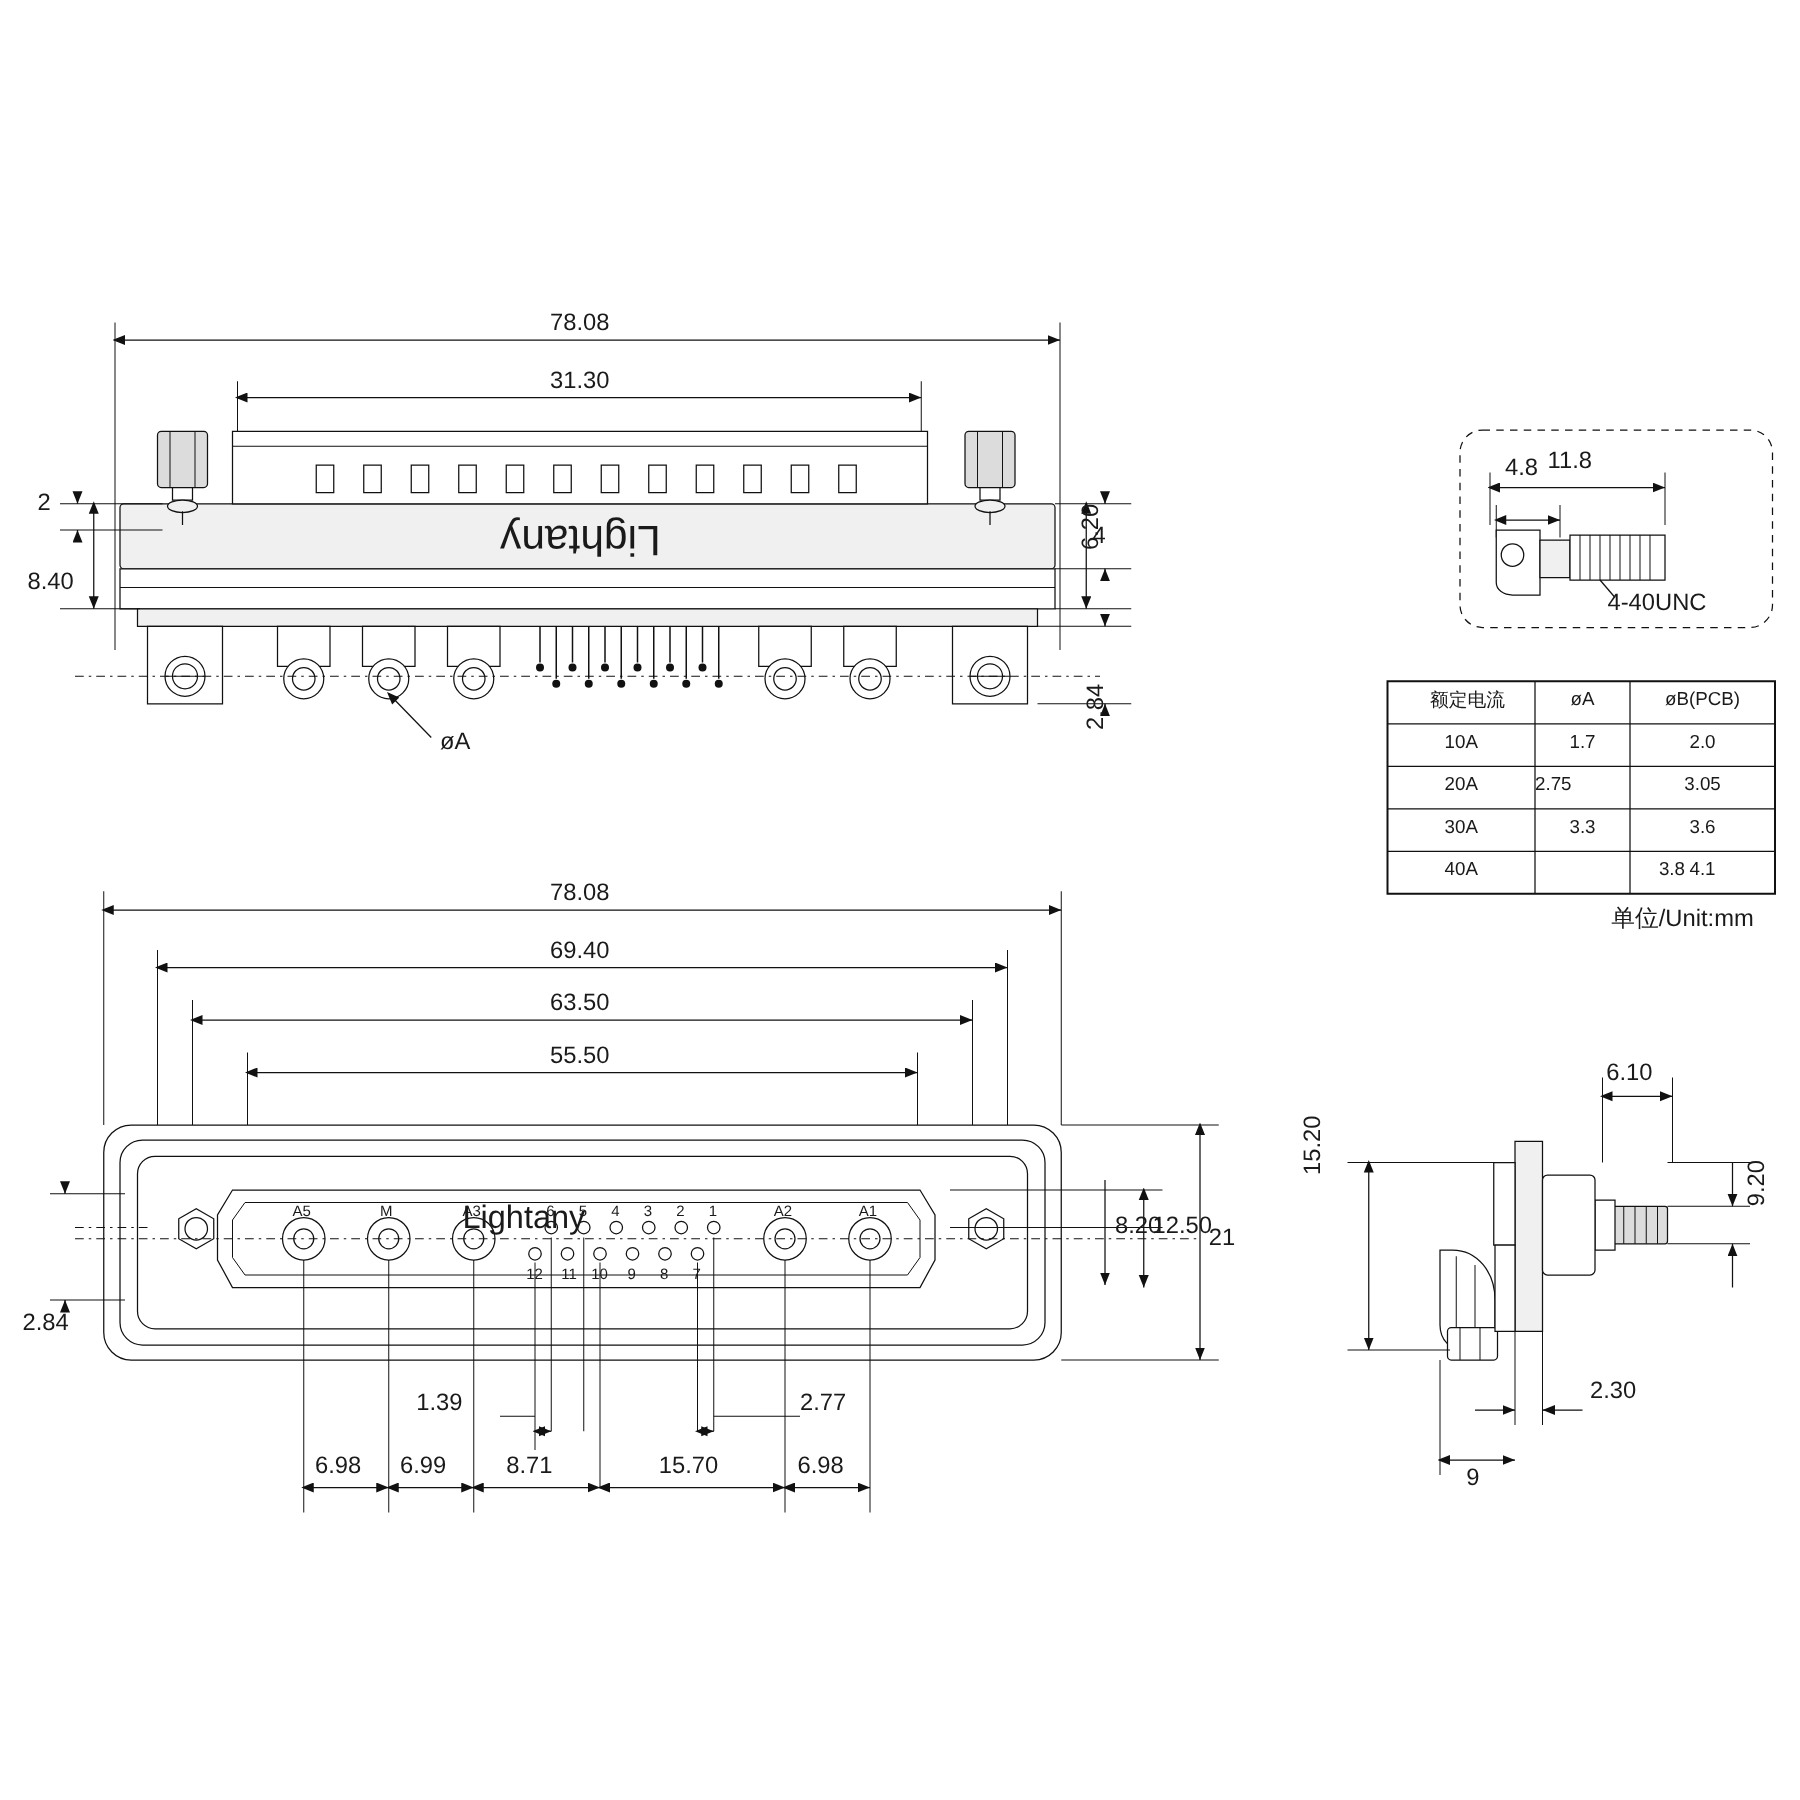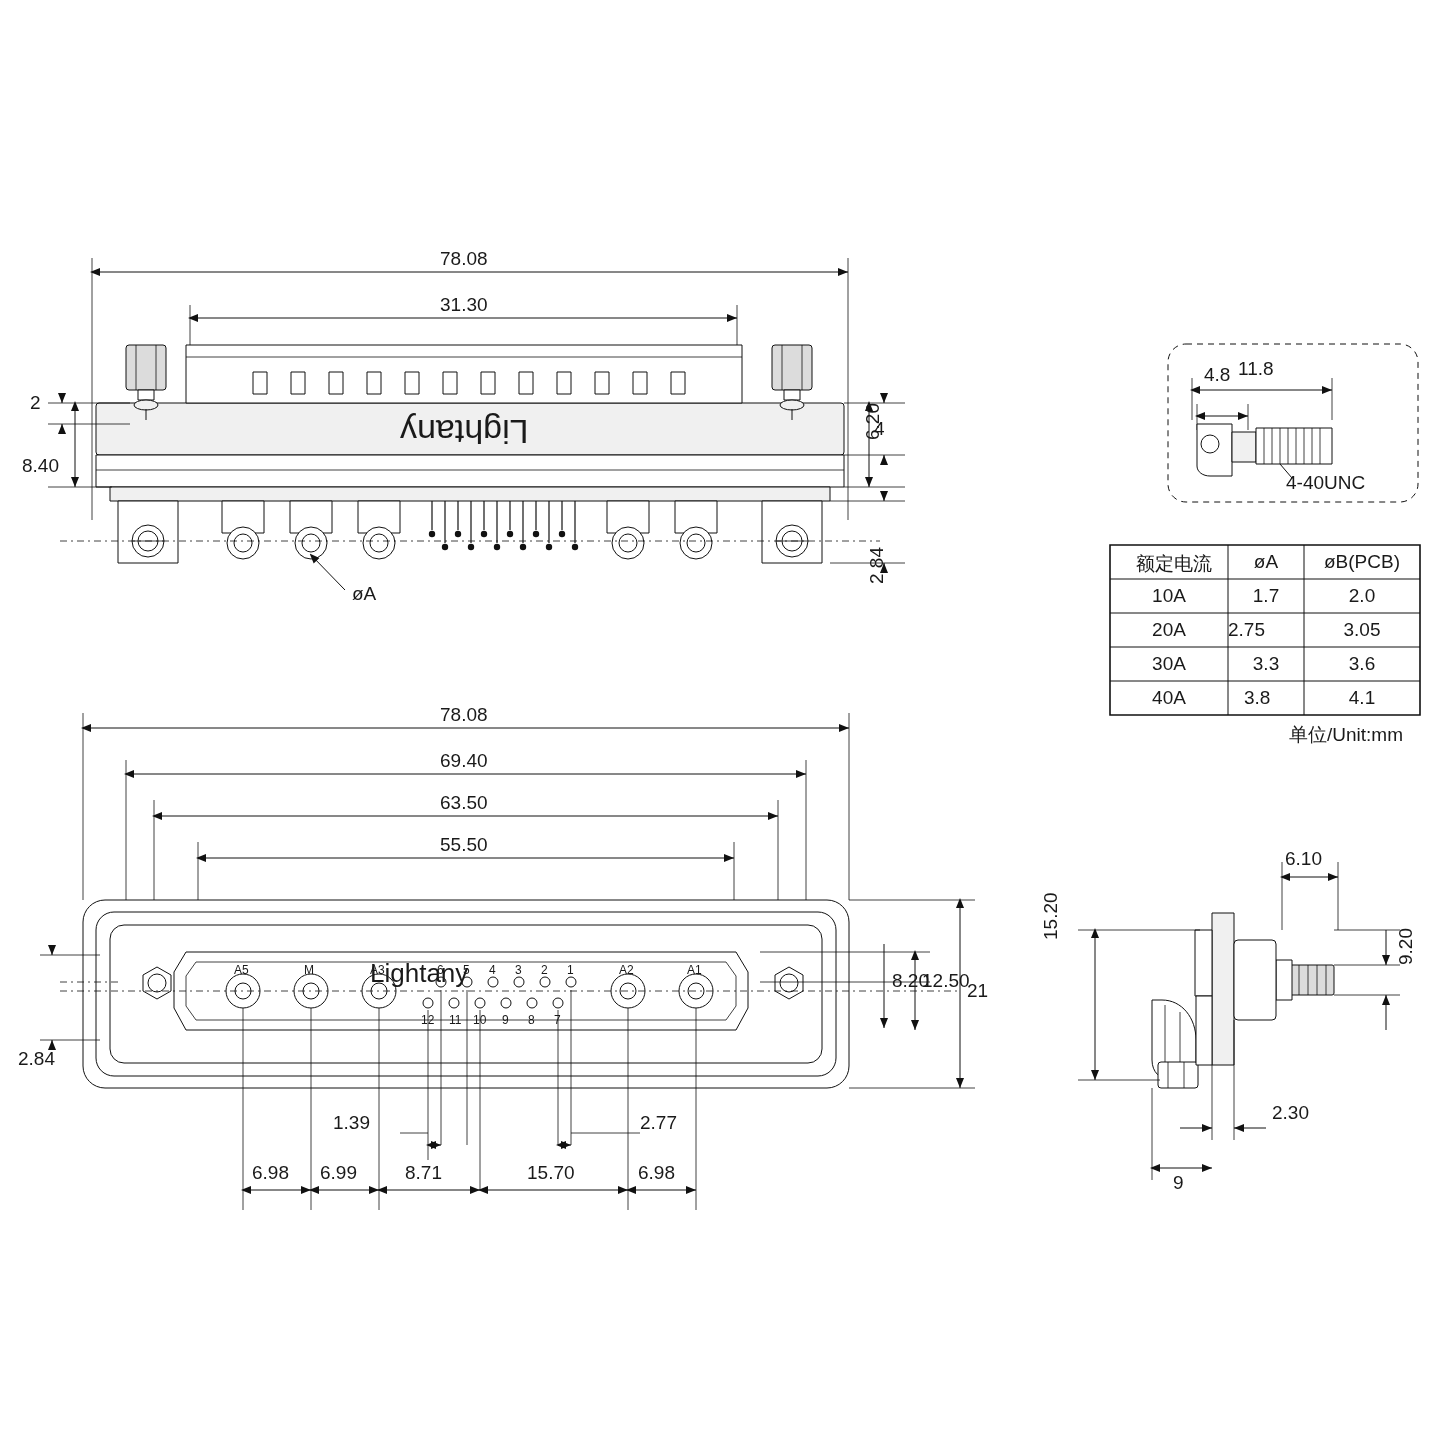--- a/index.html
+++ b/index.html
@@ -8,21 +8,21 @@
     background:#ffffff;
     font-family:"Liberation Sans", sans-serif;
     color:#1a1a1a;
     position:relative;
     overflow:hidden;
   }
   .canvas{position:absolute;left:0;top:0;width:1440px;height:1440px;}
   svg{position:absolute;left:0;top:0;}
   .dim{font-size:19px;fill:#111;font-family:"Liberation Sans",sans-serif;}
   .pin{font-size:12px;fill:#111;font-family:"Liberation Sans",sans-serif;}
-  .tbl{font-size:19px;fill:#111;font-family:"Liberation Sans",sans-serif;}
+  .tbl{font-size:15px;fill:#111;font-family:"Liberation Sans",sans-serif;}
   .unit{font-size:19px;fill:#111;margin-left:31px;}
   .wm{font-size:34px;fill:#d9d9d9;font-family:"Liberation Sans",sans-serif;}
   .wm2{font-size:26px;fill:#dedede;font-family:"Liberation Sans",sans-serif;}
   line,polyline,polygon,path,rect,circle,ellipse{vector-effect:non-scaling-stroke;}
   .ln{stroke:#111;stroke-width:1;fill:none;}
   .ln2{stroke:#111;stroke-width:1.6;fill:none;}
   .thin{stroke:#111;stroke-width:0.8;fill:none;}
   .dash{stroke:#111;stroke-width:0.8;fill:none;stroke-dasharray:7 4 2 4;}
   .dash2{stroke:#111;stroke-width:1;fill:none;stroke-dasharray:6 5;}
   .fillgray{fill:#f0f0f0;stroke:#111;stroke-width:1;}
@@ -434,19 +434,19 @@
 
   <div style="position:absolute;left:1110px;top:619px;width:118px;text-align:center;"><span class="tbl">20A</span></div>
   <div style="position:absolute;left:1228px;top:619px;width:76px;text-align:left;"><span class="tbl">2.75</span></div>
   <div style="position:absolute;left:1304px;top:619px;width:116px;text-align:center;"><span class="tbl">3.05</span></div>
 
   <div style="position:absolute;left:1110px;top:653px;width:118px;text-align:center;"><span class="tbl">30A</span></div>
   <div style="position:absolute;left:1228px;top:653px;width:76px;text-align:center;"><span class="tbl">3.3</span></div>
   <div style="position:absolute;left:1304px;top:653px;width:116px;text-align:center;"><span class="tbl">3.6</span></div>
 
   <div style="position:absolute;left:1110px;top:687px;width:118px;text-align:center;"><span class="tbl">40A</span></div>
-  <div style="position:absolute;left:1244px;top:687px;width:76px;text-align:left;"><span class="tbl">3.8</span></div>
+  <div style="position:absolute;left:1272px;top:687px;width:76px;text-align:right;"><span class="tbl">3.8</span></div>
   <div style="position:absolute;left:1304px;top:687px;width:116px;text-align:center;"><span class="tbl">4.1</span></div>
 
   <div style="position:absolute;left:1258px;top:722px;"><span class="unit">单位/Unit:mm</span></div>
 
 </div>
 </div>
 
 </body></html>

